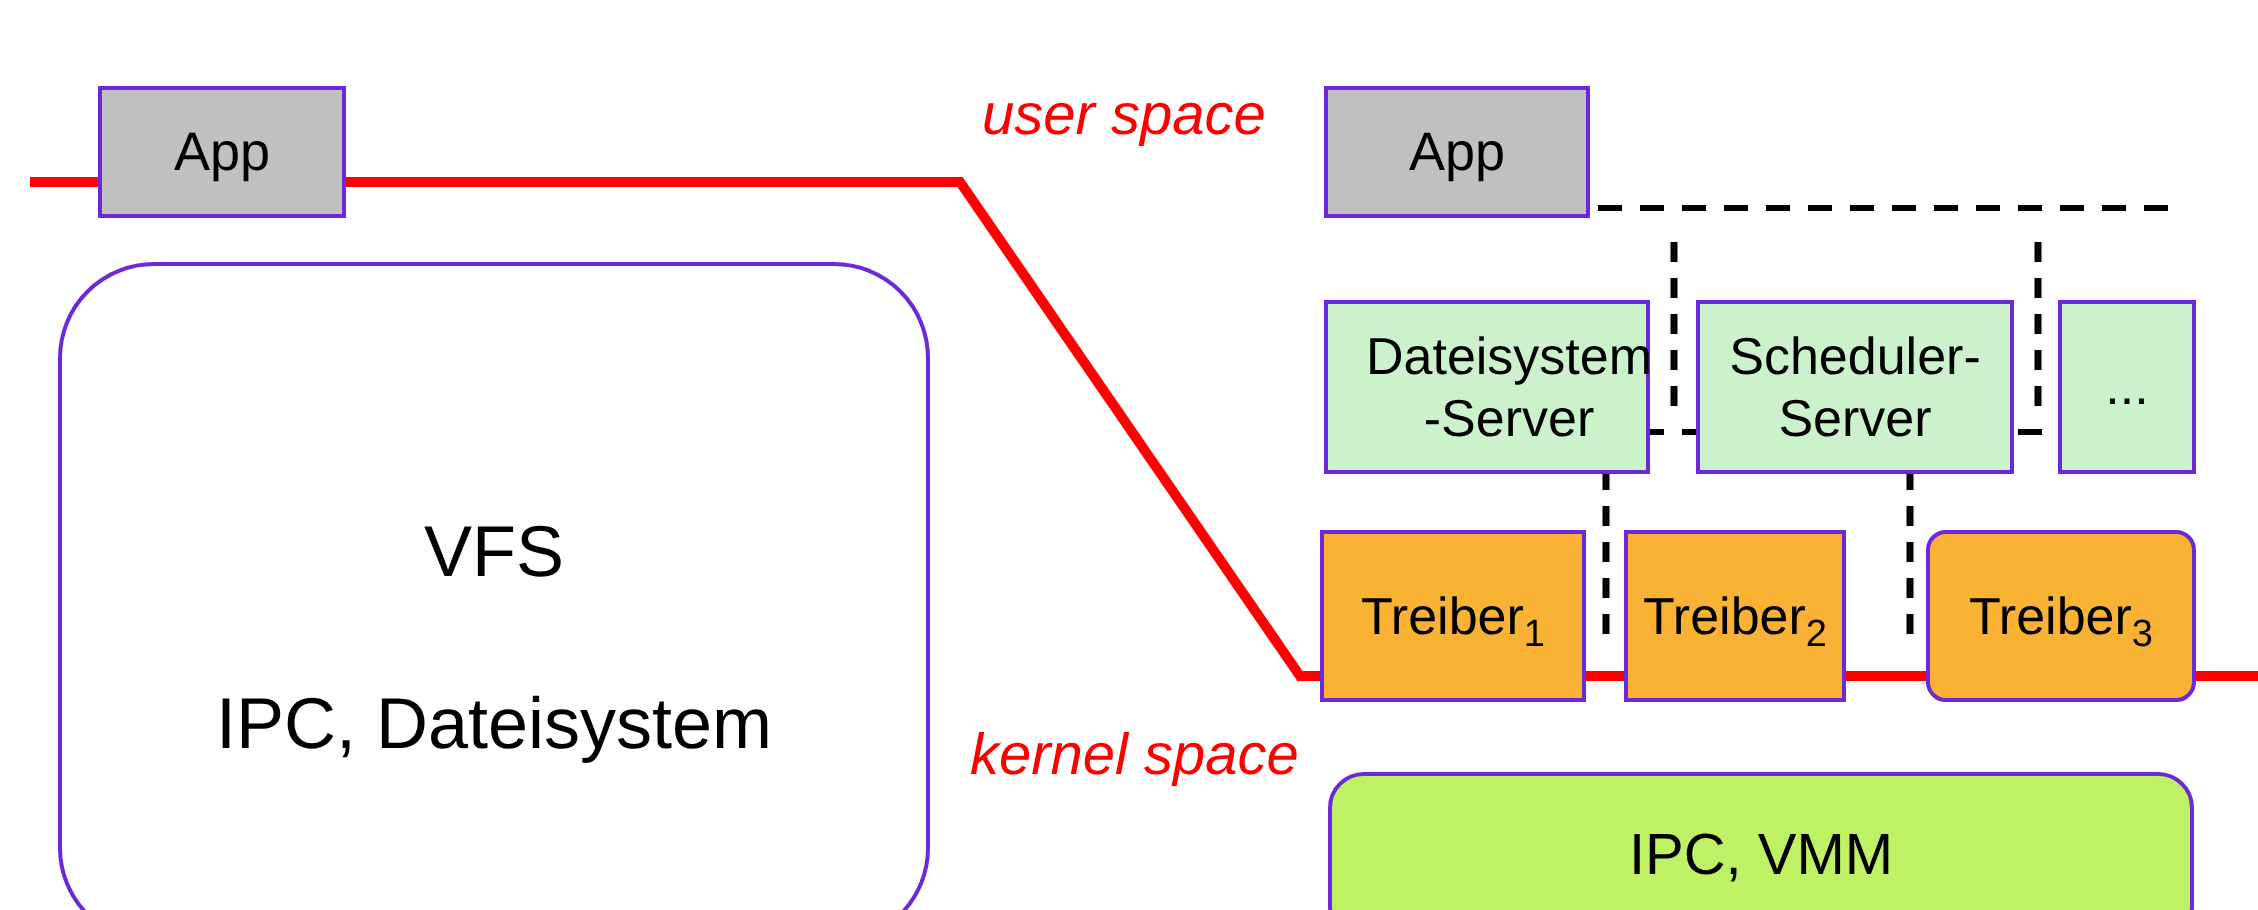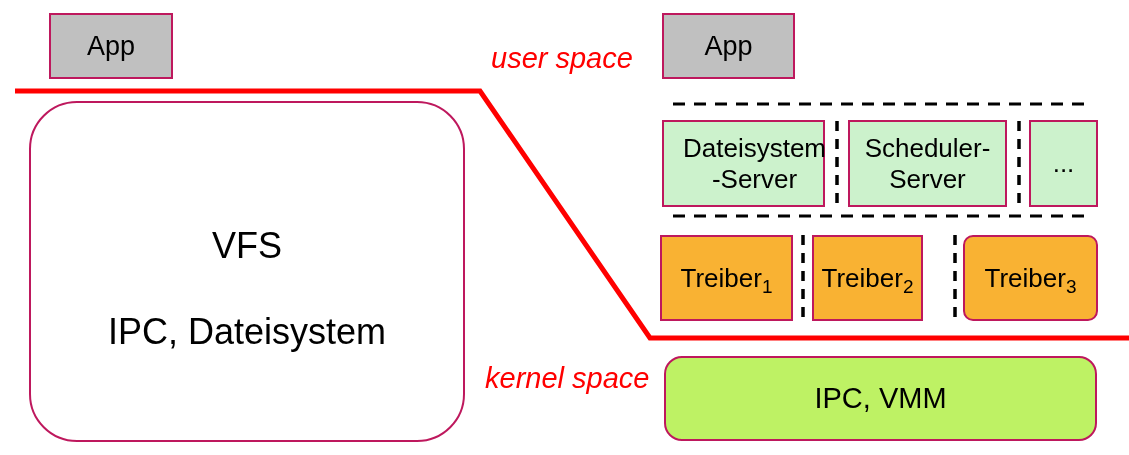--- a/index.html
+++ b/index.html
@@ -8,25 +8,26 @@
     width: 1129px;
     height: 455px;
     background: #ffffff;
     font-family: "Liberation Sans", sans-serif;
     color: #000;
     overflow: hidden;
   }
   .box {
     position: absolute;
     box-sizing: border-box;
-    border: 2px solid #be185d;
+    border: 2px solid #6d28d9;
     display: flex;
     align-items: center;
     justify-content: center;
     text-align: center;
+    margin-top: 30px;
   }
   .app-box {
     background: var(--box-gray, #C0C0C0);
     border-width: 2.5px;
     font-size: 27px;
   }
   .kernel-round {
     background: #ffffff;
     border-radius: 48px;
   }

